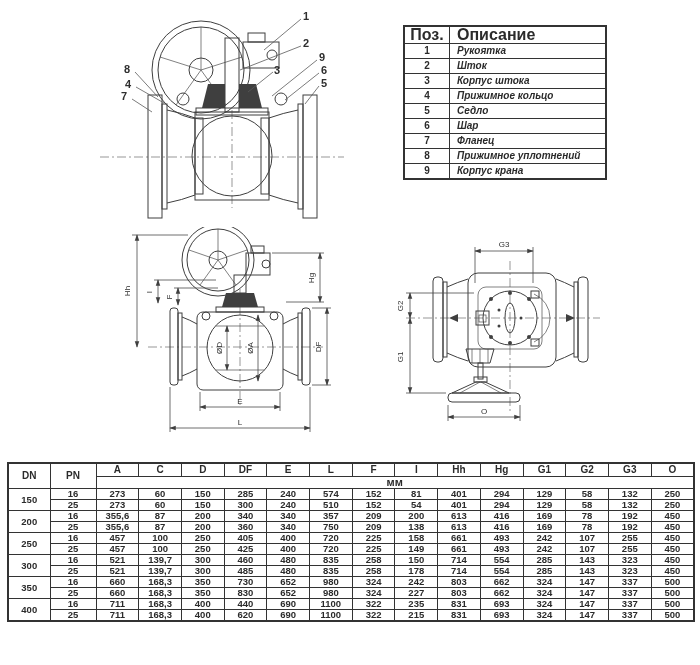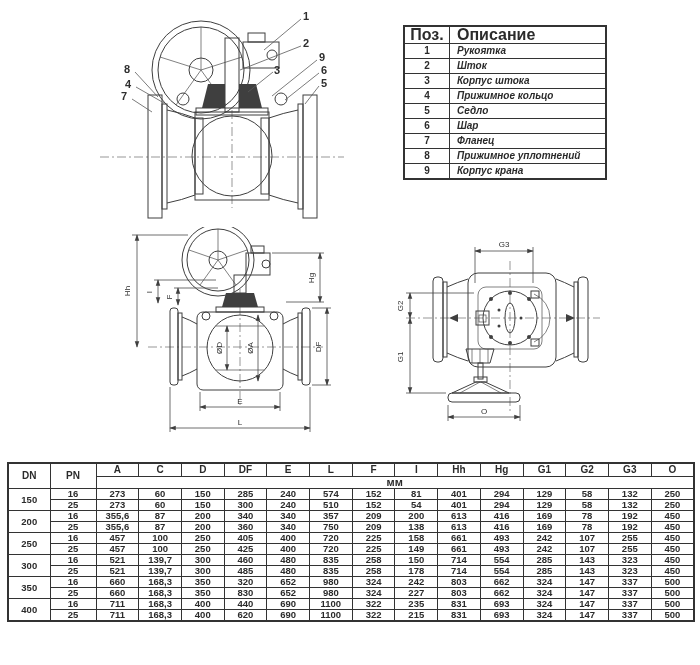--- a/index.html
+++ b/index.html
@@ -488,21 +488,21 @@
         <td>143</td>
         <td>323</td>
         <td>450</td>
       </tr>
       <tr>
         <td rowspan="2">350</td>
         <td>16</td>
         <td>660</td>
         <td>168,3</td>
         <td>350</td>
-        <td>320</td>
+        <td>730</td>
         <td>652</td>
         <td>980</td>
         <td>324</td>
         <td>242</td>
         <td>803</td>
         <td>662</td>
         <td>324</td>
         <td>147</td>
         <td>337</td>
         <td>500</td>

